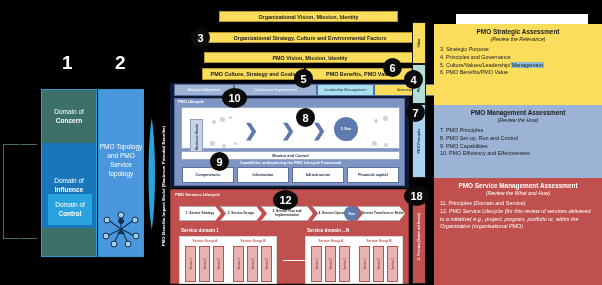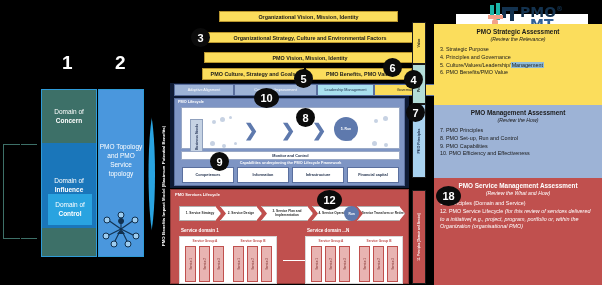--- a/index.html
+++ b/index.html
@@ -102,21 +102,21 @@
   .ital { font-style:italic; }
 
   
   .logo { position:absolute; left:484px; top:1px; width:92px; height:32px; }
   .logo-white { position:absolute; left:456px; top:14px; width:132px; height:19px; background:#ffffff; }
 
   
   .marker { position:absolute; background:#0b0b0b; color:#ffffff; border-radius:50%;
             display:flex; align-items:center; justify-content:center; font-weight:700;
             width:19px; height:19px; font-size:11px; z-index:40; }
-  .marker.w2 { width:25px; height:20px; border-radius:50%; font-size:11px;margin-left:32px; }
+  .marker.w2 { width:25px; height:20px; border-radius:50%; font-size:11px; }
 </style>
 </head>
 <body>
 
 <div class="root">
 
   <div class="big-num" style="left:62px; top:52px;">1</div>
   <div class="big-num" style="left:115px; top:52px;">2</div>
 
   <div class="bracket"></div>
@@ -293,33 +293,20 @@
     <span style="color:#1a1a1a;">Principles</span>
   </div>
   <div class="vstrip" style="top:104px; height:74px; background:#a9d2ef;">
     <span style="color:#1a2a47;">PMO Principles</span>
   </div>
   <div class="vstrip" style="top:190px; height:94px; background:#c0504e;">
     <span style="color:#ffffff; font-size:2.8px;">11. Principles (Domain and Service)</span>
   </div>
 
   <div class="logo-white"></div>
-  <div class="logo">
-    <svg width="92" height="32" viewBox="0 0 92 32">
-      <rect x="6" y="4" width="4" height="13" fill="#1ab5a8"></rect>
-      <rect x="12" y="2" width="4" height="17" fill="#1ab5a8"></rect>
-      <rect x="18" y="6" width="4" height="11" fill="#13324f"></rect>
-      <rect x="4" y="14" width="15" height="4" fill="#f2a08a"></rect>
-      <path d="M22 6 h12 v4 h-4 v10 h-4 V10 h-4 z" fill="#13324f"></path>
-      <rect x="8" y="18" width="6" height="9" rx="3" fill="#f2a08a"></rect>
-      <text x="36" y="16" font-family="DejaVu Sans, sans-serif" font-size="14" font-weight="700" fill="#13324f">PMO</text>
-      <text x="72" y="10" font-family="DejaVu Sans, sans-serif" font-size="7" font-weight="700" fill="#13324f">®</text>
-      <text x="46" y="28" font-family="DejaVu Sans, sans-serif" font-size="14" font-weight="700" fill="#2f5f96">MT</text>
-    </svg>
-  </div>
 
   <div class="panel p-strategic">
     <h3>PMO Strategic Assessment</h3>
     <div class="sub">(Review the Relevance)</div>
     <ul>
       <li>3. Strategic Purpose</li>
       <li>4. Principles and Governance</li>
       <li><span>5. Culture/Values/Leadership/</span><span class="hl">Management</span></li>
       <li>6. PMO Benefits/PMO Value</li>
     </ul>
@@ -346,16 +333,16 @@
   </div>
 
   <div class="marker" style="left:191px; top:28px;">3</div>
   <div class="marker" style="left:294px; top:69px;">5</div>
   <div class="marker" style="left:383px; top:58px;">6</div>
   <div class="marker" style="left:404px; top:70px;">4</div>
   <div class="marker w2" style="left:222px; top:88px;">10</div>
   <div class="marker" style="left:296px; top:108px;">8</div>
   <div class="marker" style="left:210px; top:152px;">9</div>
   <div class="marker" style="left:406px; top:103px;">7</div>
-  <div class="marker w2" style="left:285px; top:190px;">12</div>
+  <div class="marker w2" style="left:273px; top:190px;">12</div>
   <div class="marker w2" style="left:404px; top:186px;">18</div>
 
 </div>
 
 </body></html>

